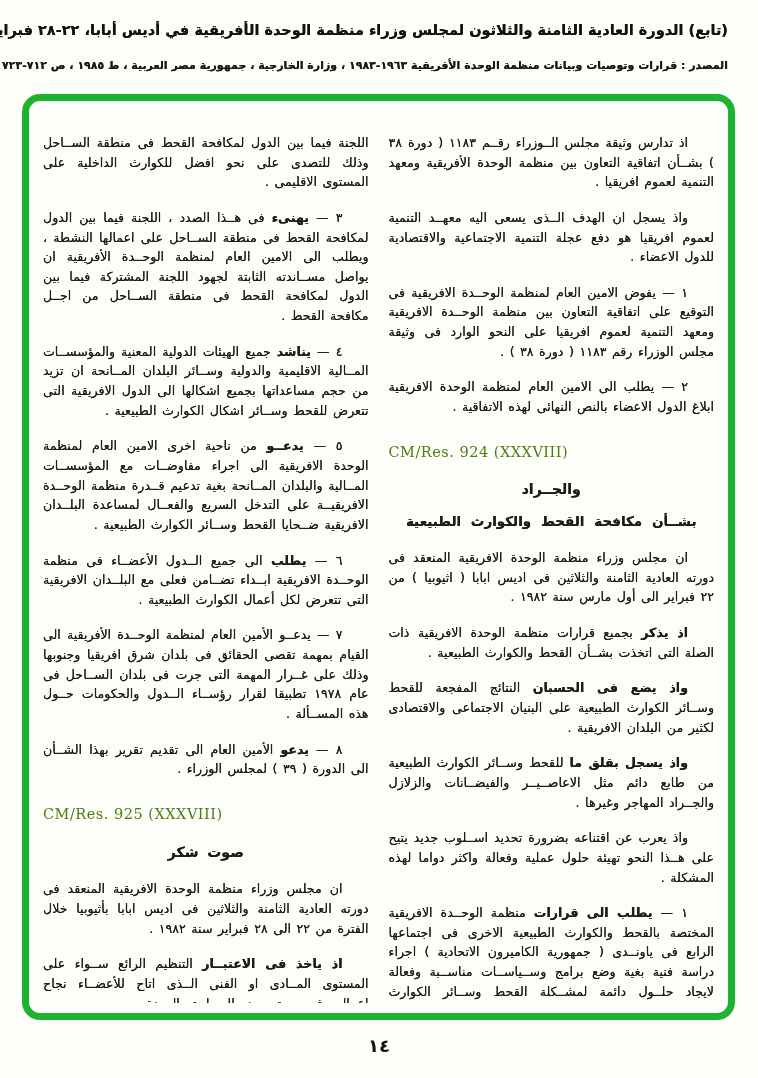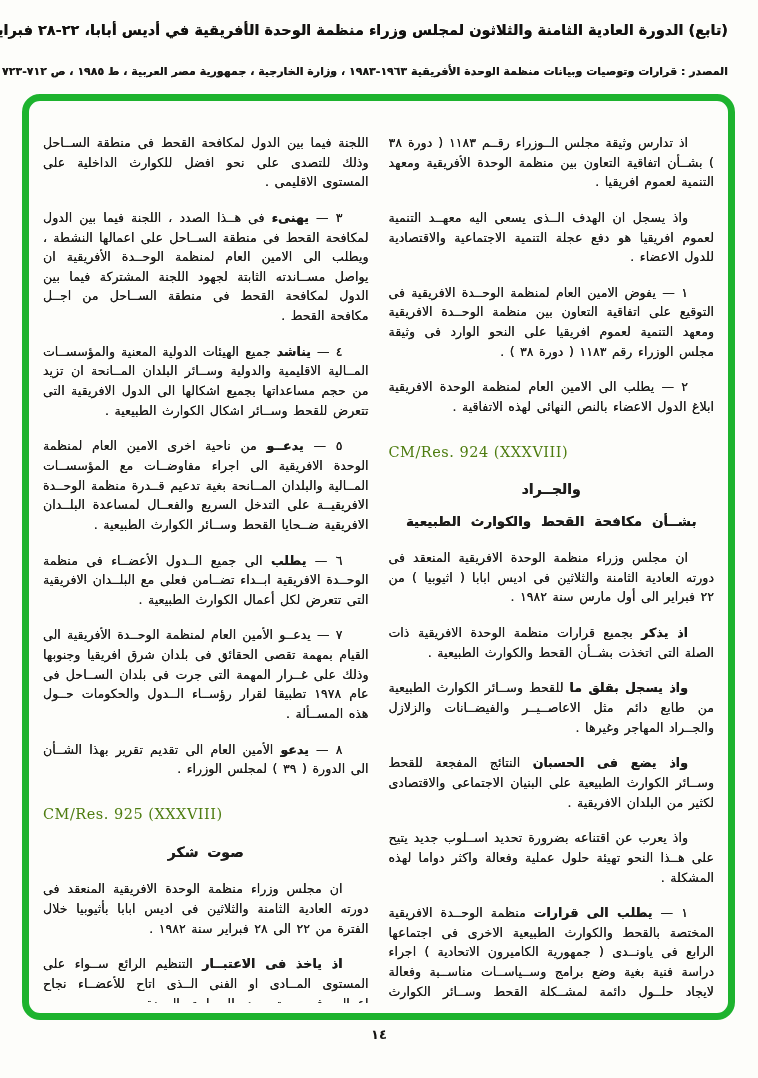--- a/index.html
+++ b/index.html
@@ -13,21 +13,21 @@
   .page{position:relative;width:758px;height:1078px;direction:rtl;}
 
   
   .header{position:absolute;top:20px;right:30px;left:24px;text-align:right;}
   .header-line1{
     font-size:14.5px;font-weight:bold;white-space:nowrap;
     letter-spacing:-0.2px;line-height:1.5;color:#131210;
     text-shadow:0 0 .5px #131210;
   }
   .header-line2{
-    font-size:11px;font-weight:bold;white-space:nowrap;margin-top:23px;
+    font-size:11px;font-weight:bold;white-space:nowrap;margin-top:17px;
     color:#1a1917;text-shadow:0 0 .4px #1a1917;
   }
 
   
   .content-frame{
     position:absolute;top:94px;left:22px;width:713px;height:926px;
     box-sizing:border-box;
     border:7px solid #1db32e;
     border-radius:18px;
     background:transparent;
@@ -63,22 +63,22 @@
     text-shadow:0 0 .6px #111;
   }
   .subheading{
     text-align:center;font-weight:bold;font-size:13.5px;
     margin:8px 0 16px 0;text-indent:0;word-spacing:5px;
     text-shadow:0 0 .6px #111;
   }
 
   
   .page-number{
-    position:absolute;bottom:36px;left:0;right:0;
-    text-align:center;font-size:13px;font-weight:bold;color:#131210;
+    position:absolute;bottom:22px;left:0;right:0;
+    text-align:center;font-size:18px;font-weight:bold;color:#131210;
   }
 </style>
 </head>
 <body>
 
 <div class="page">
 
   <div class="header">
     <div class="header-line1">(تابع) الدورة العادية الثامنة والثلاثون لمجلس وزراء منظمة الوحدة الأفريقية في أديس أبابا، ٢٢-٢٨ فبراير ١٩٨٢</div>
     <div class="header-line2">المصدر : قرارات وتوصيات وبيانات منظمة الوحدة الأفريقية ١٩٦٣-١٩٨٣ ، وزارة الخارجية ، جمهورية مصر العربية ، ط ١٩٨٥ ، ص ٧١٢-٧٢٣</div>
@@ -89,22 +89,22 @@
       <div class="col" id="col-right">
           <p class="para"><span>اذ تدارس وثيقة مجلس الــوزراء رقــم ١١٨٣ ( دورة ٣٨ ) بشــأن اتفاقية التعاون بين منظمة الوحدة الأفريقية ومعهد التنمية لعموم افريقيا .</span></p>
           <p class="para"><span>واذ يسجل ان الهدف الــذى يسعى اليه معهــد التنمية لعموم افريقيا هو دفع عجلة التنمية الاجتماعية والاقتصادية للدول الاعضاء .</span></p>
           <p class="para"><span>١ — يفوض الامين العام لمنظمة الوحــدة الافريقية فى التوقيع على اتفاقية التعاون بين منظمة الوحــدة الافريقية ومعهد التنمية لعموم افريقيا على النحو الوارد فى وثيقة مجلس الوزراء رقم ١١٨٣ ( دورة ٣٨ ) .</span></p>
           <p class="para"><span>٢ — يطلب الى الامين العام لمنظمة الوحدة الافريقية ابلاغ الدول الاعضاء بالنص النهائى لهذه الاتفاقية .</span></p>
           <div class="ref">CM/Res. 924 (XXXVIII)</div>
           <div class="heading">والجــراد</div>
           <div class="subheading">بشــأن مكافحة القحط والكوارث الطبيعية</div>
           <p class="para"><span>ان مجلس وزراء منظمة الوحدة الافريقية المنعقد فى دورته العادية الثامنة والثلاثين فى اديس ابابا ( اثيوبيا ) من ٢٢ فبراير الى أول مارس سنة ١٩٨٢ .</span></p>
           <p class="para"><span class="lead">اذ يذكر</span><span> بجميع قرارات منظمة الوحدة الافريقية ذات الصلة التى اتخذت بشــأن القحط والكوارث الطبيعية .</span></p>
+          <p class="para"><span class="lead">واذ يضع فى الحسبان</span><span> النتائج المفجعة للقحط وســائر الكوارث الطبيعية على البنيان الاجتماعى والاقتصادى لكثير من البلدان الافريقية .</span></p>
           <p class="para"><span class="lead">واذ يسجل بقلق ما</span><span> للقحط وســائر الكوارث الطبيعية من طابع دائم مثل الاعاصــيــر والفيضــانات والزلازل والجــراد المهاجر وغيرها .</span></p>
-          <p class="para"><span class="lead">واذ يضع فى الحسبان</span><span> النتائج المفجعة للقحط وســائر الكوارث الطبيعية على البنيان الاجتماعى والاقتصادى لكثير من البلدان الافريقية .</span></p>
           <p class="para"><span>واذ يعرب عن اقتناعه بضرورة تحديد اســلوب جديد يتيح على هــذا النحو تهيئة حلول عملية وفعالة واكثر دواما لهذه المشكلة .</span></p>
           <p class="para"><span>١ — </span><span class="lead">يطلب الى قرارات</span><span> منظمة الوحــدة الافريقية المختصة بالقحط والكوارث الطبيعية الاخرى فى اجتماعها الرابع فى ياونــدى ( جمهورية الكاميرون الاتحادية ) اجراء دراسة فنية بغية وضع برامج وســياســات مناســبة وفعالة لايجاد حلــول دائمة لمشــكلة القحط وســائر الكوارث الطبيعية .</span></p>
           <p class="para"></p>
         </div>
       <div class="col" id="col-left">
           <p class="para cont"><span>اللجنة فيما بين الدول لمكافحة القحط فى منطقة الســاحل وذلك للتصدى على نحو افضل للكوارث الداخلية على المستوى الاقليمى .</span></p>
           <p class="para"><span>٣ — </span><span class="lead">يهنىء</span><span> فى هــذا الصدد ، اللجنة فيما بين الدول لمكافحة القحط فى منطقة الســاحل على اعمالها النشطة ، ويطلب الى الامين العام لمنظمة الوحــدة الأفريقية ان يواصل مســاندته الثابتة لجهود اللجنة المشتركة فيما بين الدول لمكافحة القحط فى منطقة الســاحل من اجــل مكافحة القحط .</span></p>
           <p class="para"><span>٤ — </span><span class="lead">يناشد</span><span> جميع الهيئات الدولية المعنية والمؤسســات المــالية الاقليمية والدولية وســائر البلدان المــانحة ان تزيد من حجم مساعداتها بجميع اشكالها الى الدول الافريقية التى تتعرض للقحط وســائر اشكال الكوارث الطبيعية .</span></p>
           <p class="para"><span>٥ — </span><span class="lead">يدعــو</span><span> من ناحية اخرى الامين العام لمنظمة الوحدة الافريقية الى اجراء مفاوضــات مع المؤسســات المــالية والبلدان المــانحة بغية تدعيم قــدرة منظمة الوحــدة الافريقيــة على التدخل السريع والفعــال لمساعدة البلــدان الافريقية ضــحايا القحط وســائر الكوارث الطبيعية .</span></p>
           <p class="para"><span>٦ — </span><span class="lead">يطلب</span><span> الى جميع الــدول الأعضــاء فى منظمة الوحــدة الافريقية ابــداء تضــامن فعلى مع البلــدان الافريقية التى تتعرض لكل أعمال الكوارث الطبيعية .</span></p>

